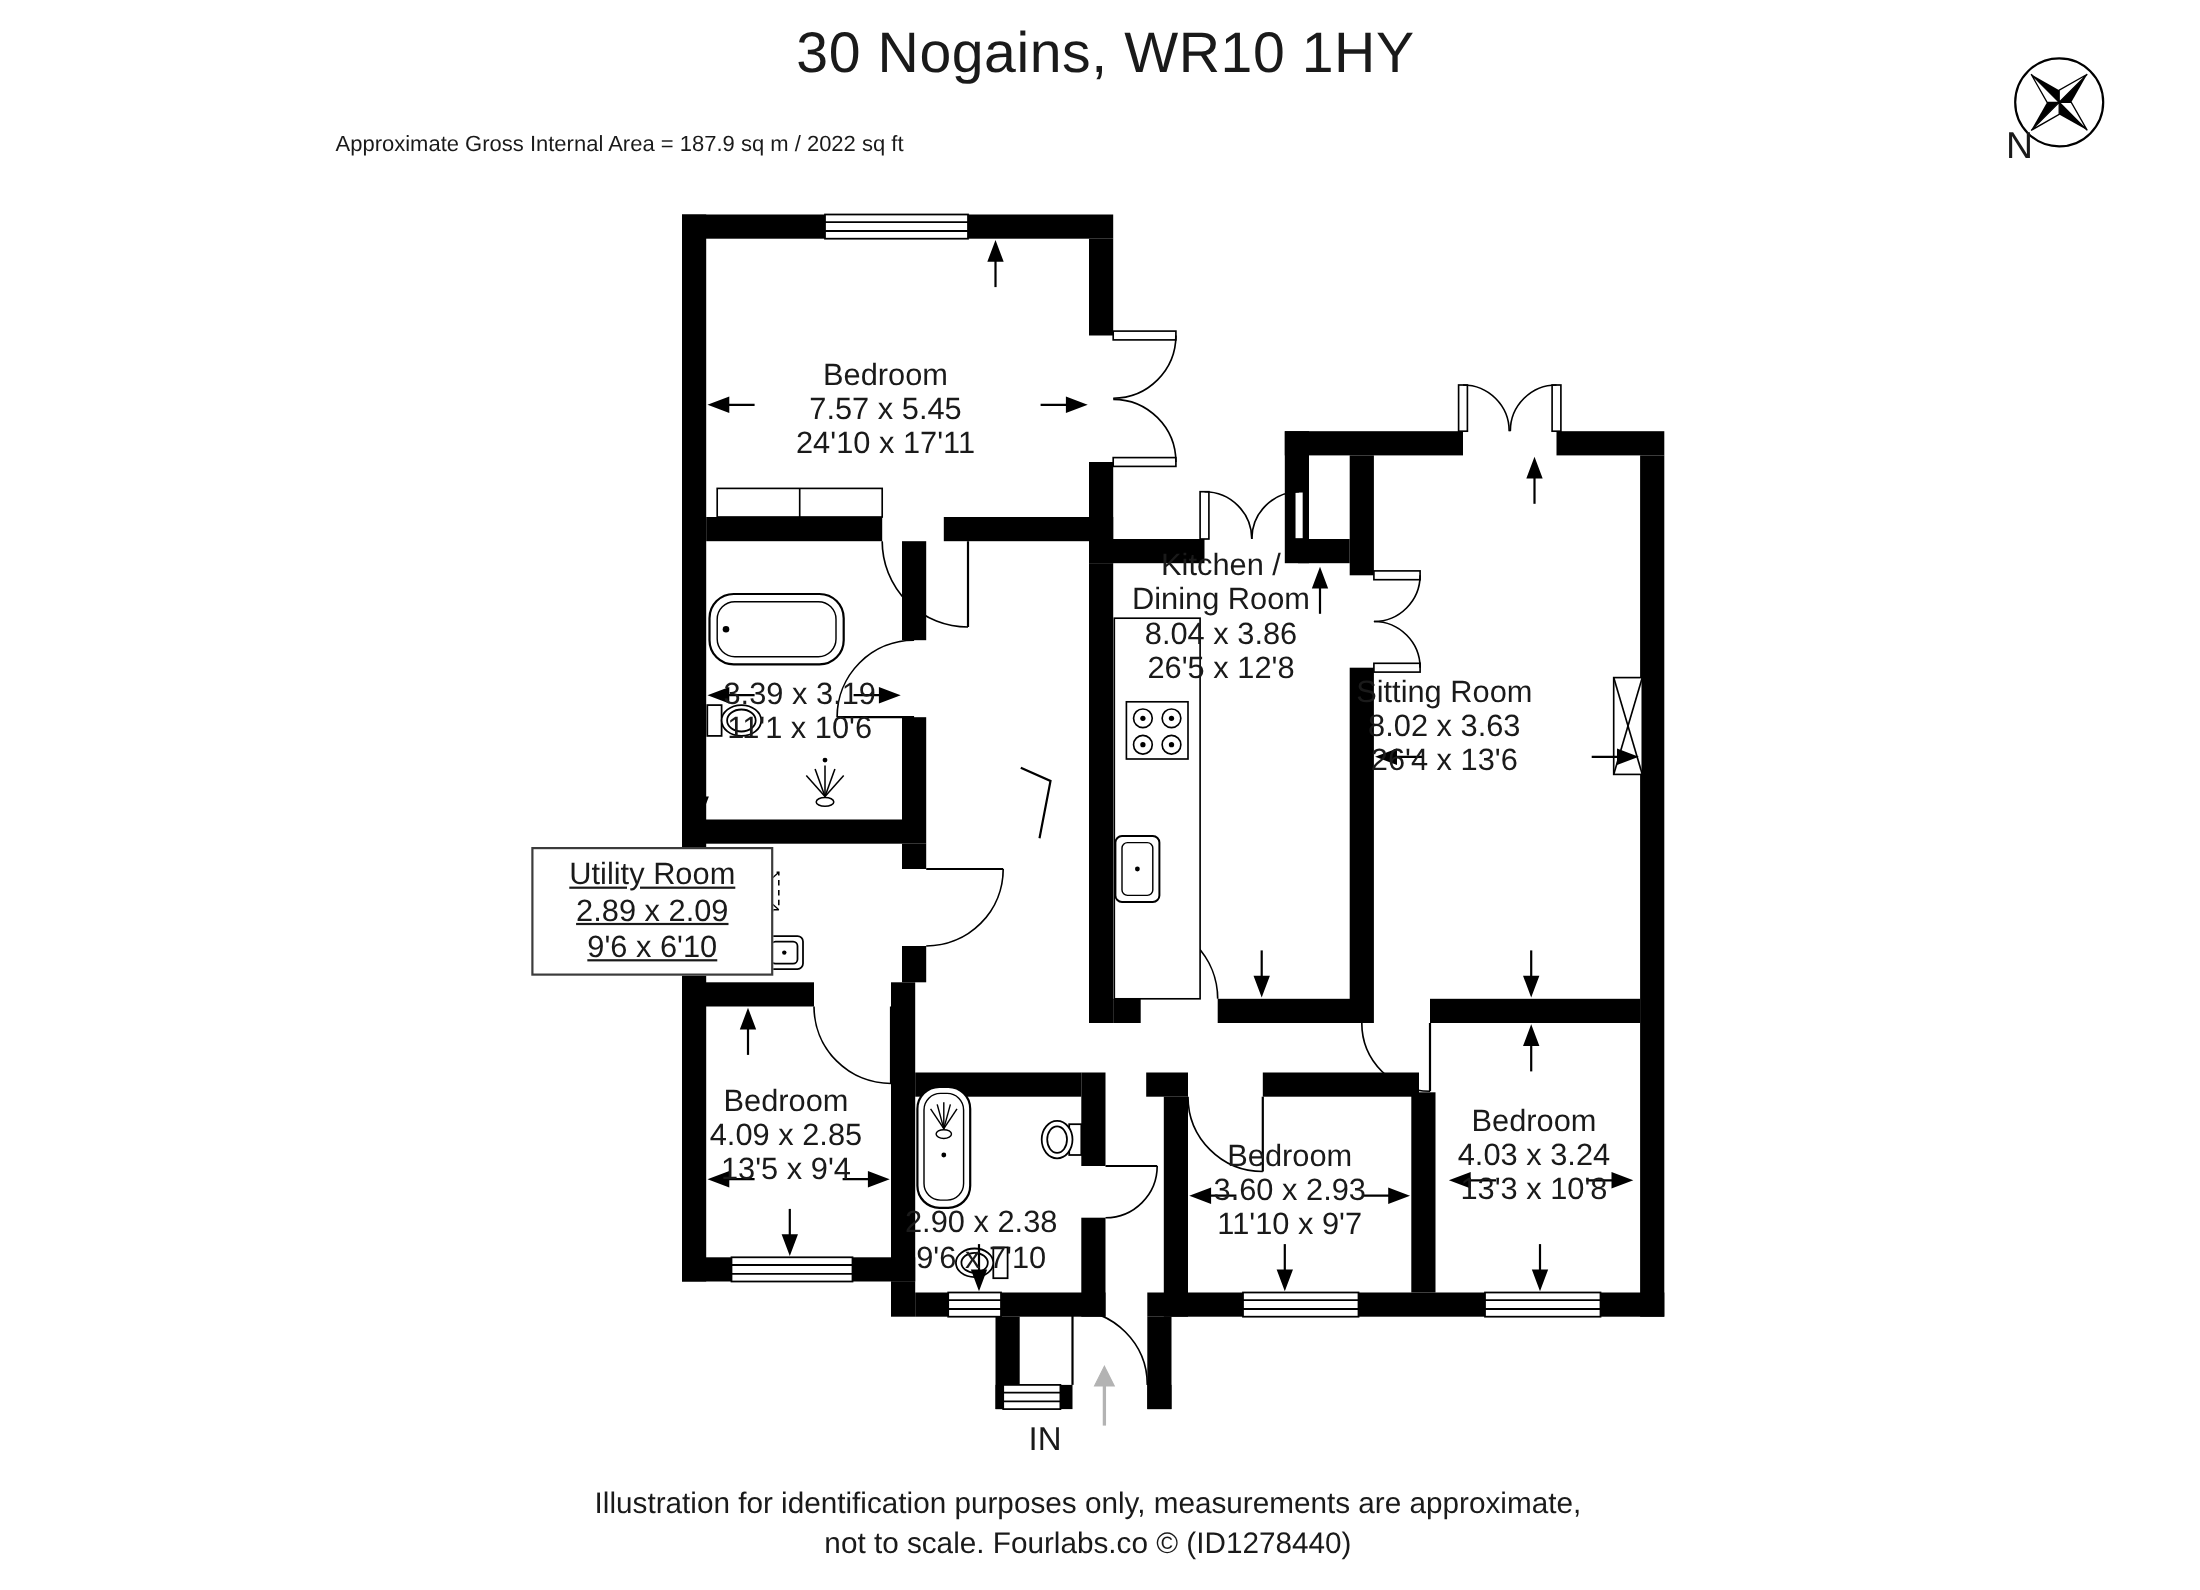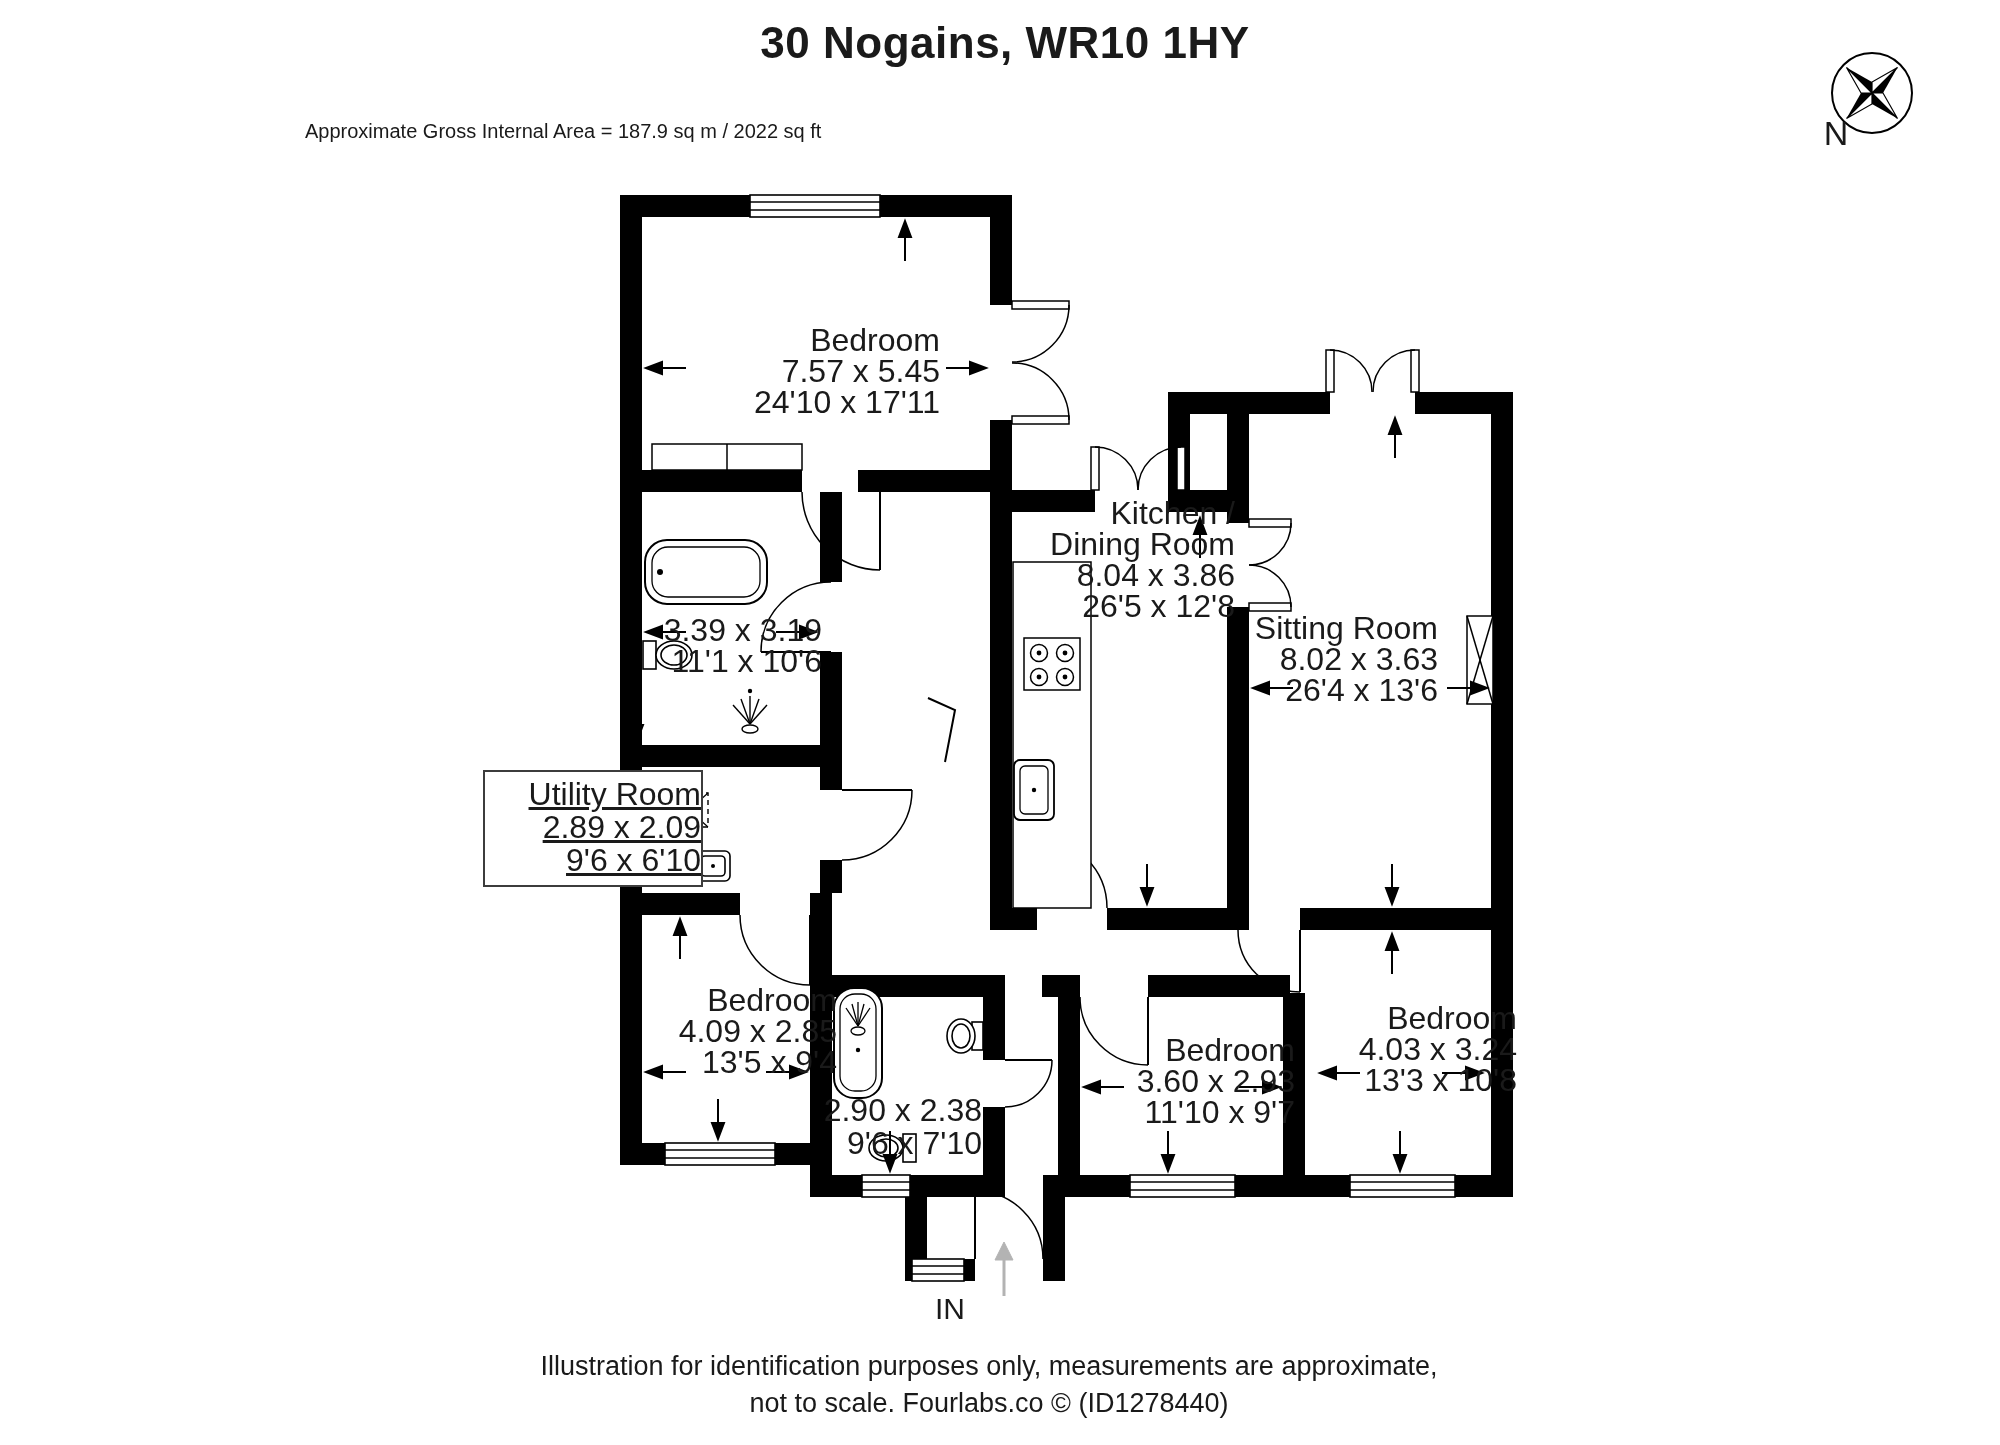--- a/index.html
+++ b/index.html
@@ -1,22 +1,22 @@
 <!DOCTYPE html>
 <html><head>
 <meta charset="utf-8">
 <style>
   html,body{margin:0;padding:0;background:#fff;}
   .page{position:relative;width:2000px;height:1445px;background:#fff;overflow:hidden;
         font-family:"Liberation Sans",sans-serif;color:#1a1a1a;}
   .plan-svg{position:absolute;left:0;top:0;}
   .title{position:absolute;left:305px;top:18px;width:1400px;text-align:center;
-         font-size:44px;font-weight:bold;letter-spacing:.5px;}
+         font-size:52px;font-weight:normal;letter-spacing:.5px;}
   .subtitle{position:absolute;left:305px;top:120px;width:1400px;text-align:left;font-size:20px;}
-  .room-label{position:absolute;text-align:right;font-size:32px;line-height:31px;white-space:nowrap;}
+  .room-label{position:absolute;text-align:center;font-size:28px;line-height:31px;white-space:nowrap;}
   .room-label.boxed{border:2px solid #3c3c3c;background:#fff;padding:6px 0 8px 0;line-height:33px;}
   .in-label{position:absolute;left:935px;top:1292px;width:120px;text-align:left;font-size:30px;}
   .north-label{position:absolute;left:1806px;top:114px;width:60px;text-align:center;font-size:34px;}
   .footer{position:absolute;left:284px;top:1348px;width:1410px;text-align:center;
           font-size:27px;line-height:37px;}
 </style>
 </head>
 <body>
 
 <div class="page">

